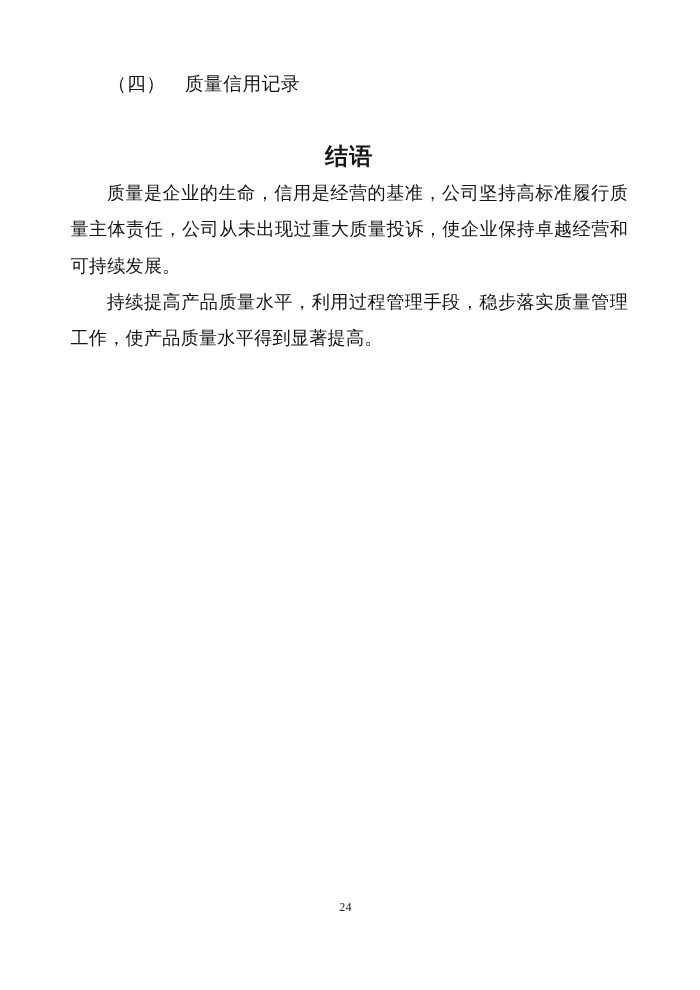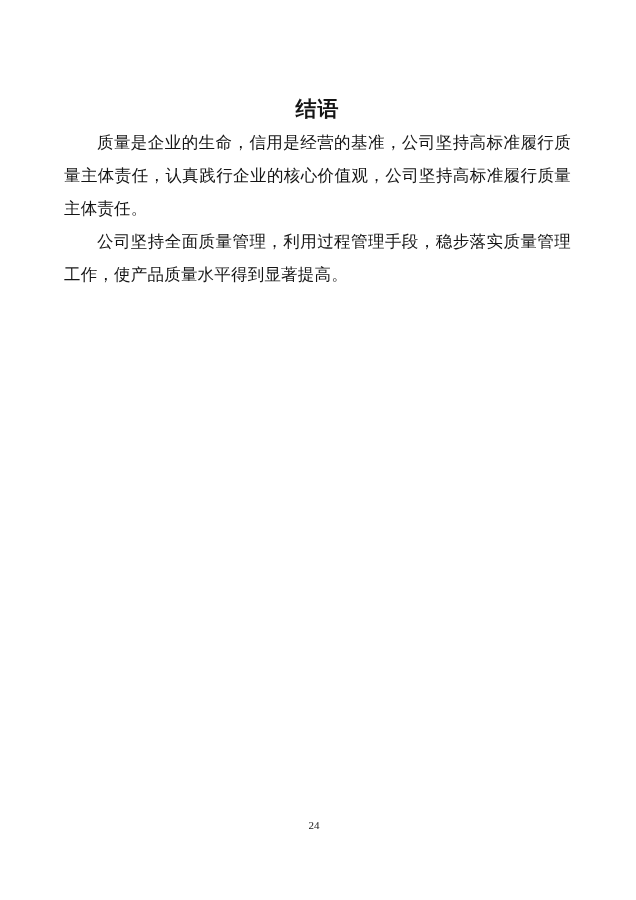--- a/index.html
+++ b/index.html
@@ -57,26 +57,27 @@
     color: #1a1a1a;
   }
 </style>
 </head>
 <body>
 
 <div class="page">
 
   <div class="doc-content">
 
+    <h3 class="section-heading">（四）　质量信用记录</h3>
 
 
     <h2 class="conclusion-heading">结语</h2>
 
-    <p class="body-para">质量是企业的生命，信用是经营的基准，公司坚持高标准履行质量主体责任，认真践行企业的核心价值观，公司坚持高标准履行质量主体责任。</p>
+    <p class="body-para">质量是企业的生命，信用是经营的基准，公司坚持高标准履行质量主体责任，公司从未出现过重大质量投诉，使企业保持卓越经营和可持续发展。</p>
 
-    <p class="body-para">公司坚持全面质量管理，利用过程管理手段，稳步落实质量管理工作，使产品质量水平得到显著提高。</p>
+    <p class="body-para">持续提高产品质量水平，利用过程管理手段，稳步落实质量管理工作，使产品质量水平得到显著提高。</p>
 
 
   </div>
 
   <div class="page-footer">24</div>
 
 </div>
 
 </body></html>

